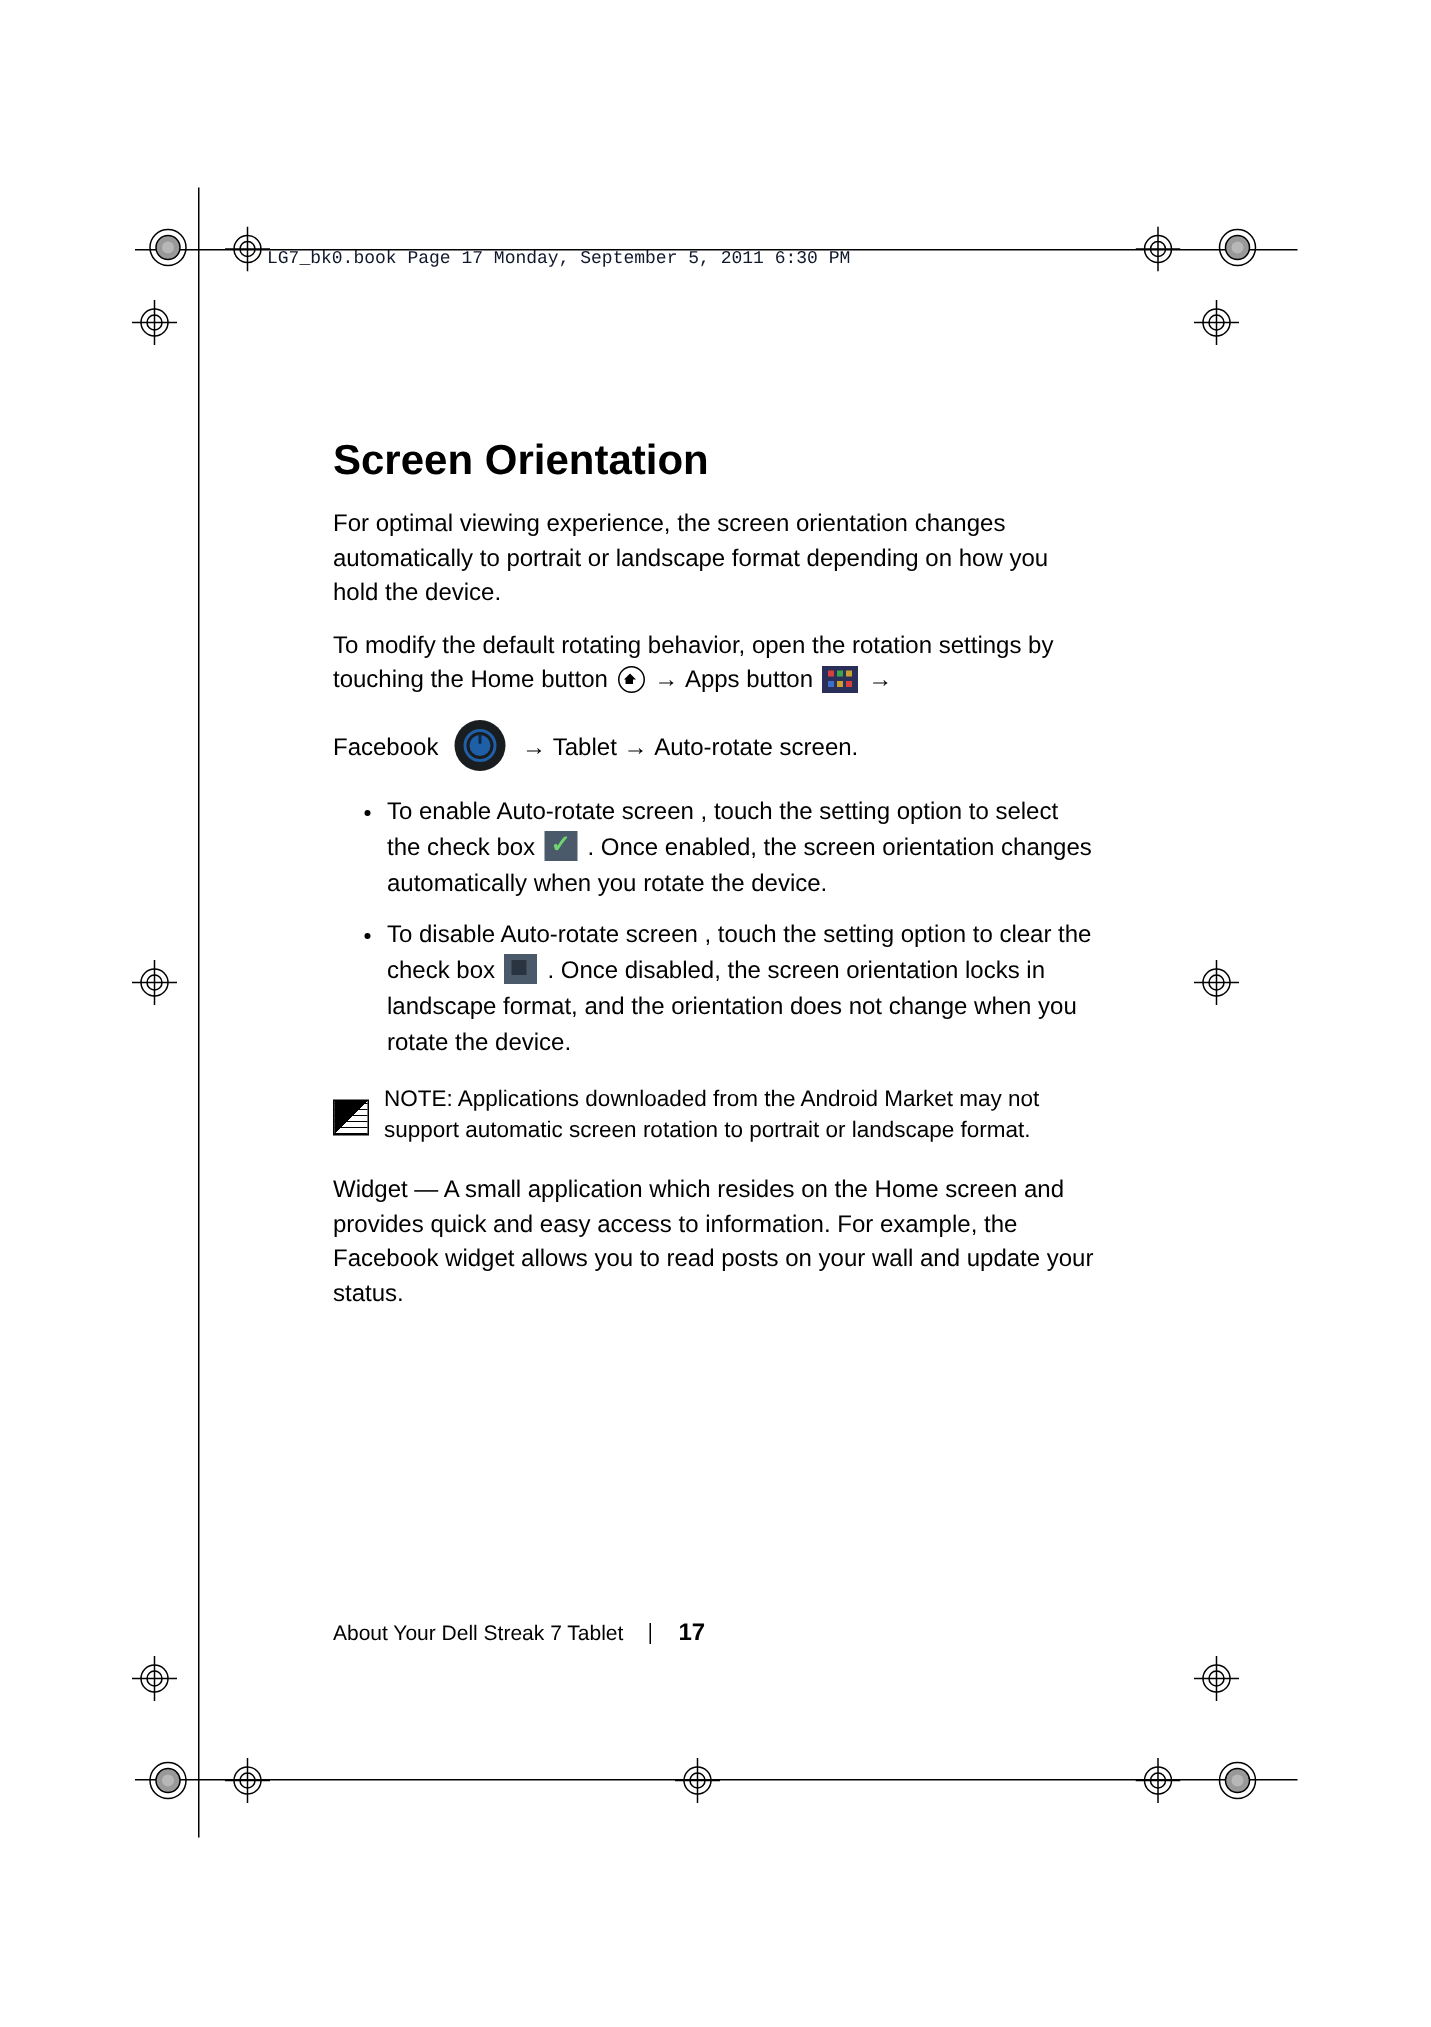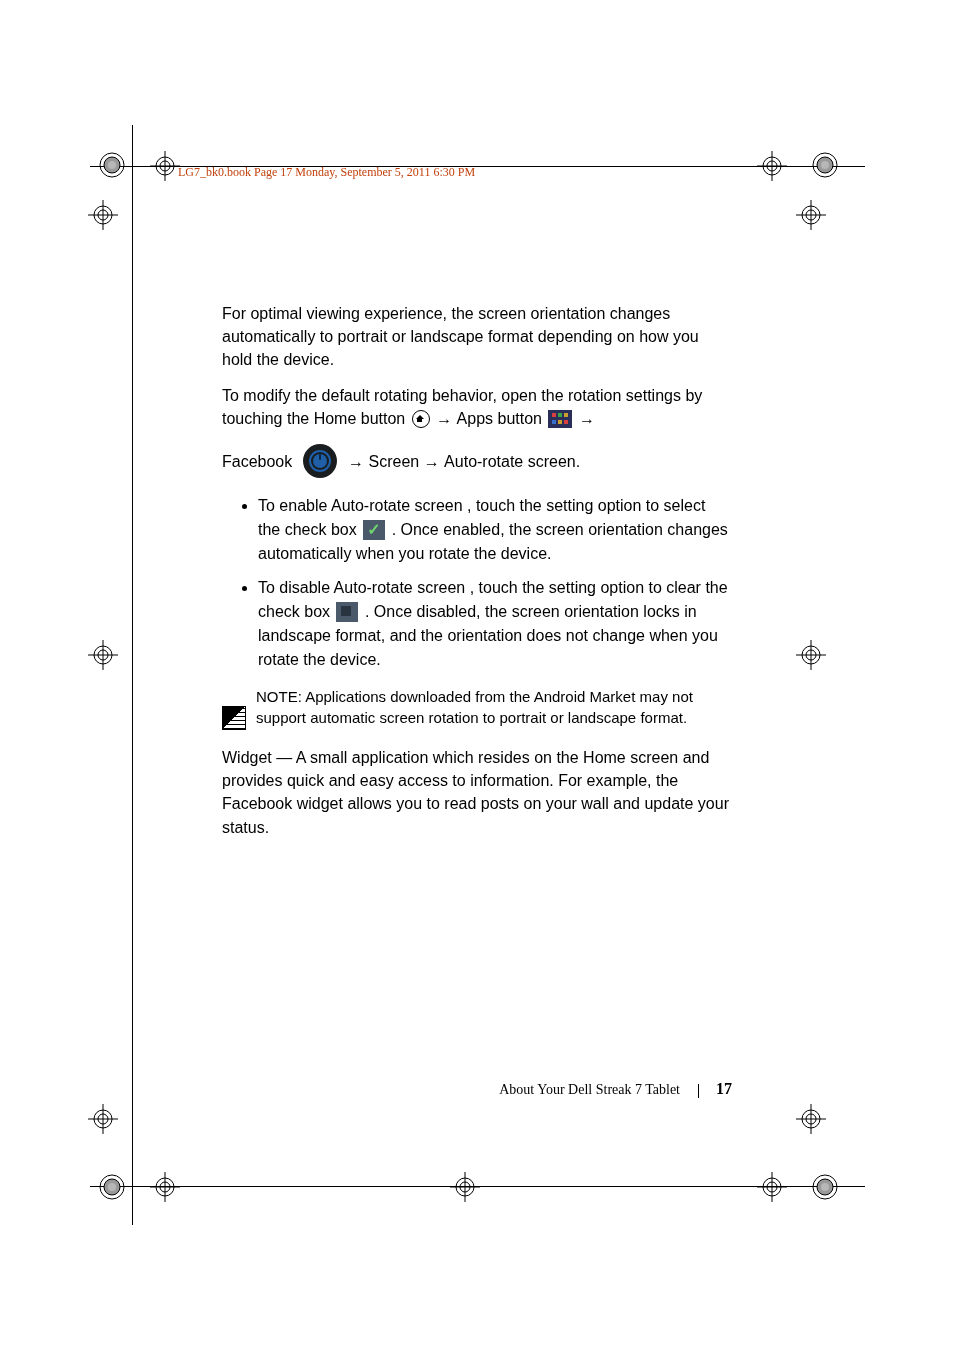--- a/index.html
+++ b/index.html
@@ -15,23 +15,23 @@
   .page {
     position: absolute;
     left: 222px;
     top: 290px;
     width: 510px;
   }
   .header-line {
     position: absolute;
     left: 178px;
     top: 165px;
-    font-family: Liberation Serif, serif;
+    font-family: Liberation Mono, monospace;
     font-size: 12px;
-    color: #c2410c;
+    color: #0f172a;
   }
   h2 {
     font-size: 28px;
     font-weight: 600;
     margin: 0 0 14px 0;
     line-height: 1.2;
   }
   p {
     font-size: 16px;
     line-height: 1.45;
@@ -120,21 +120,21 @@
   }
   .check-icon.off::after {
     content: "";
     position: absolute;
     left: 5px; top: 4px;
     width: 10px; height: 10px;
     background: #2a3440;
   }
   .note-row {
     display: flex;
-    align-items: flex-end;
+    align-items: center;
     margin: 4px 0 18px 0;
   }
   .note-icon {
     width: 22px; height: 22px;
     flex-shrink: 0;
     margin-right: 10px;
     background:
       linear-gradient(135deg, #000 0 50%, transparent 50% 100%),
       repeating-linear-gradient(0deg, #000 0 1px, transparent 1px 4px);
     background-color: #fff;
@@ -145,22 +145,20 @@
   .note-text {
     font-size: 15px;
     line-height: 1.4;
   }
   .footer {
     position: absolute;
     left: 222px;
     top: 1080px;
     width: 510px;
     font-size: 14px;
-    text-align: right;
-    font-family: Liberation Serif, serif;
   }
   .footer .sep {
     display: inline-block;
     width: 1px; height: 14px;
     background: #000;
     vertical-align: middle;
     margin: 0 14px;
   }
   .footer .num { font-weight: 700; font-size: 16px; }
 
@@ -282,20 +280,21 @@
 <div class="reg big" style="left:808px; top:1170px;">
     <svg>
       <use href="#regbig"></use>
     </svg>
   </div>
 
 <div class="header-line">LG7_bk0.book  Page 17  Monday, September 5, 2011  6:30 PM</div>
 
 <div class="page">
 
+  <h2>Screen Orientation</h2>
 
   <p>For optimal viewing experience, the screen orientation changes automatically to portrait or landscape format depending on how you hold the device.</p>
 
   <p>
     <span>To modify the default rotating behavior, open the rotation settings by touching the Home button </span>
     <span class="inline-icon home-icon"></span>
     <span class="arrow">→ </span>
     <span class="bold">Apps</span>
     <span> button </span>
     <span class="inline-icon apps-icon"></span>
@@ -305,21 +304,21 @@
   <p style="margin-top:16px; margin-bottom:14px;">
     <span class="bold">Facebook</span>
     &nbsp;<span class="inline-icon settings-icon">
       <svg viewBox="0 0 24 24">
           <circle cx="12" cy="12" r="10" fill="none" stroke="#1e5fa8" stroke-width="2"></circle>
           <circle cx="12" cy="12" r="7" fill="#1e5fa8"></circle>
           <rect x="11" y="4" width="2" height="7" rx="1" fill="#0a2a4a"></rect>
         </svg>
     </span>&nbsp;
     <span class="arrow">→ </span>
-    <span class="bold">Screen</span>
+    <span class="bold">Tablet</span>
     <span class="arrow">→ </span>
     <span class="bold">Auto-rotate screen</span>.
   </p>
 
   <ul>
     <li>
       <span>To enable </span>
       <span class="bold">Auto-rotate screen</span>
       <span>, touch the setting option to select the check box </span>
       <span class="inline-icon check-icon on"></span>

